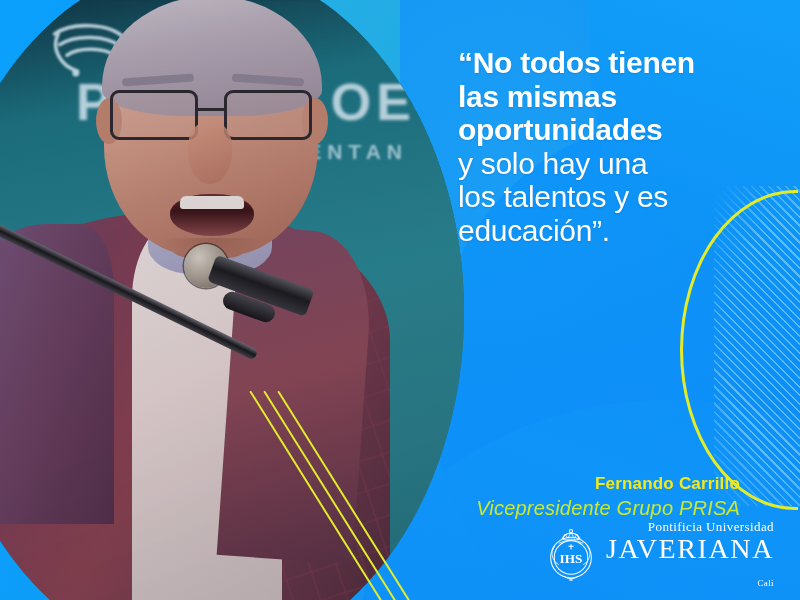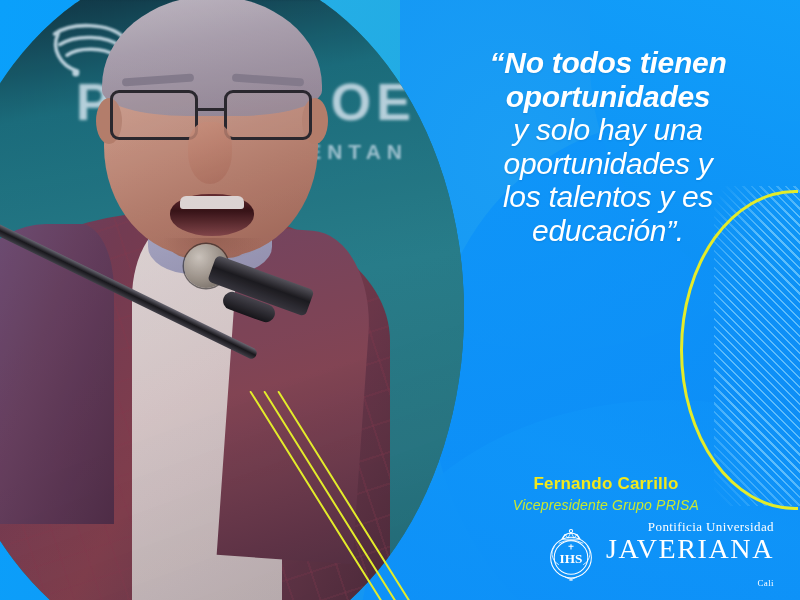--- a/index.html
+++ b/index.html
@@ -249,42 +249,41 @@
     border-radius:2px;
   }
   .accent-lines i:nth-child(1){left:10px;top:0;}
   .accent-lines i:nth-child(2){left:24px;top:0;}
   .accent-lines i:nth-child(3){left:38px;top:0;}
 
   
   .quote{
     position:absolute;
     right:42px;top:46px;width:300px;
-    text-align:center;
+    text-align:left;
     color:#ffffff;
-    font-style:italic;
   }
   .quote .ln{
     display:block;
     font-size:30px;
     line-height:1.12;
     letter-spacing:-.3px;
     text-shadow:0 1px 2px rgba(0,40,80,.13);
   }
   .quote .ln.b{font-weight:bold;}
   .quote .ln.n{font-weight:normal;}
 
   .attrib{
-    position:absolute;right:34px;top:474px;width:320px;text-align:center;
+    position:absolute;right:60px;top:474px;width:320px;text-align:right;
   }
   .attrib .name{
     display:block;font-weight:bold;font-size:17px;color:#f2e81c;letter-spacing:.2px;
   }
   .attrib .role{
-    display:block;font-style:italic;font-size:14px;color:#c9e832;margin-top:3px;letter-spacing:.2px;
+    display:block;font-style:italic;font-size:20px;color:#c9e832;margin-top:3px;letter-spacing:.2px;
   }
 
   
   .logo{
     position:absolute;right:26px;bottom:12px;
     display:flex;align-items:center;gap:9px;
   }
   .crest{width:52px;height:56px;}
   .crest svg{width:100%;height:100%;display:block;}
   .logo-text{
@@ -368,23 +367,23 @@
   </div>
 
   <div class="accent-lines">
     <i></i>
       <i></i>
       <i></i>
   </div>
 
   <div class="quote">
     <span class="ln b">“No todos tienen</span>
+    <span class="ln b">las mismas</span>
     <span class="ln b">oportunidades</span>
     <span class="ln n">y solo hay una</span>
-    <span class="ln n">oportunidades y</span>
     <span class="ln n">los talentos y es</span>
     <span class="ln n">educación”.</span>
   </div>
 
   <div class="attrib">
     <span class="name">Fernando Carrillo</span>
     <span class="role">Vicepresidente Grupo PRISA</span>
   </div>
 
   <div class="logo">

